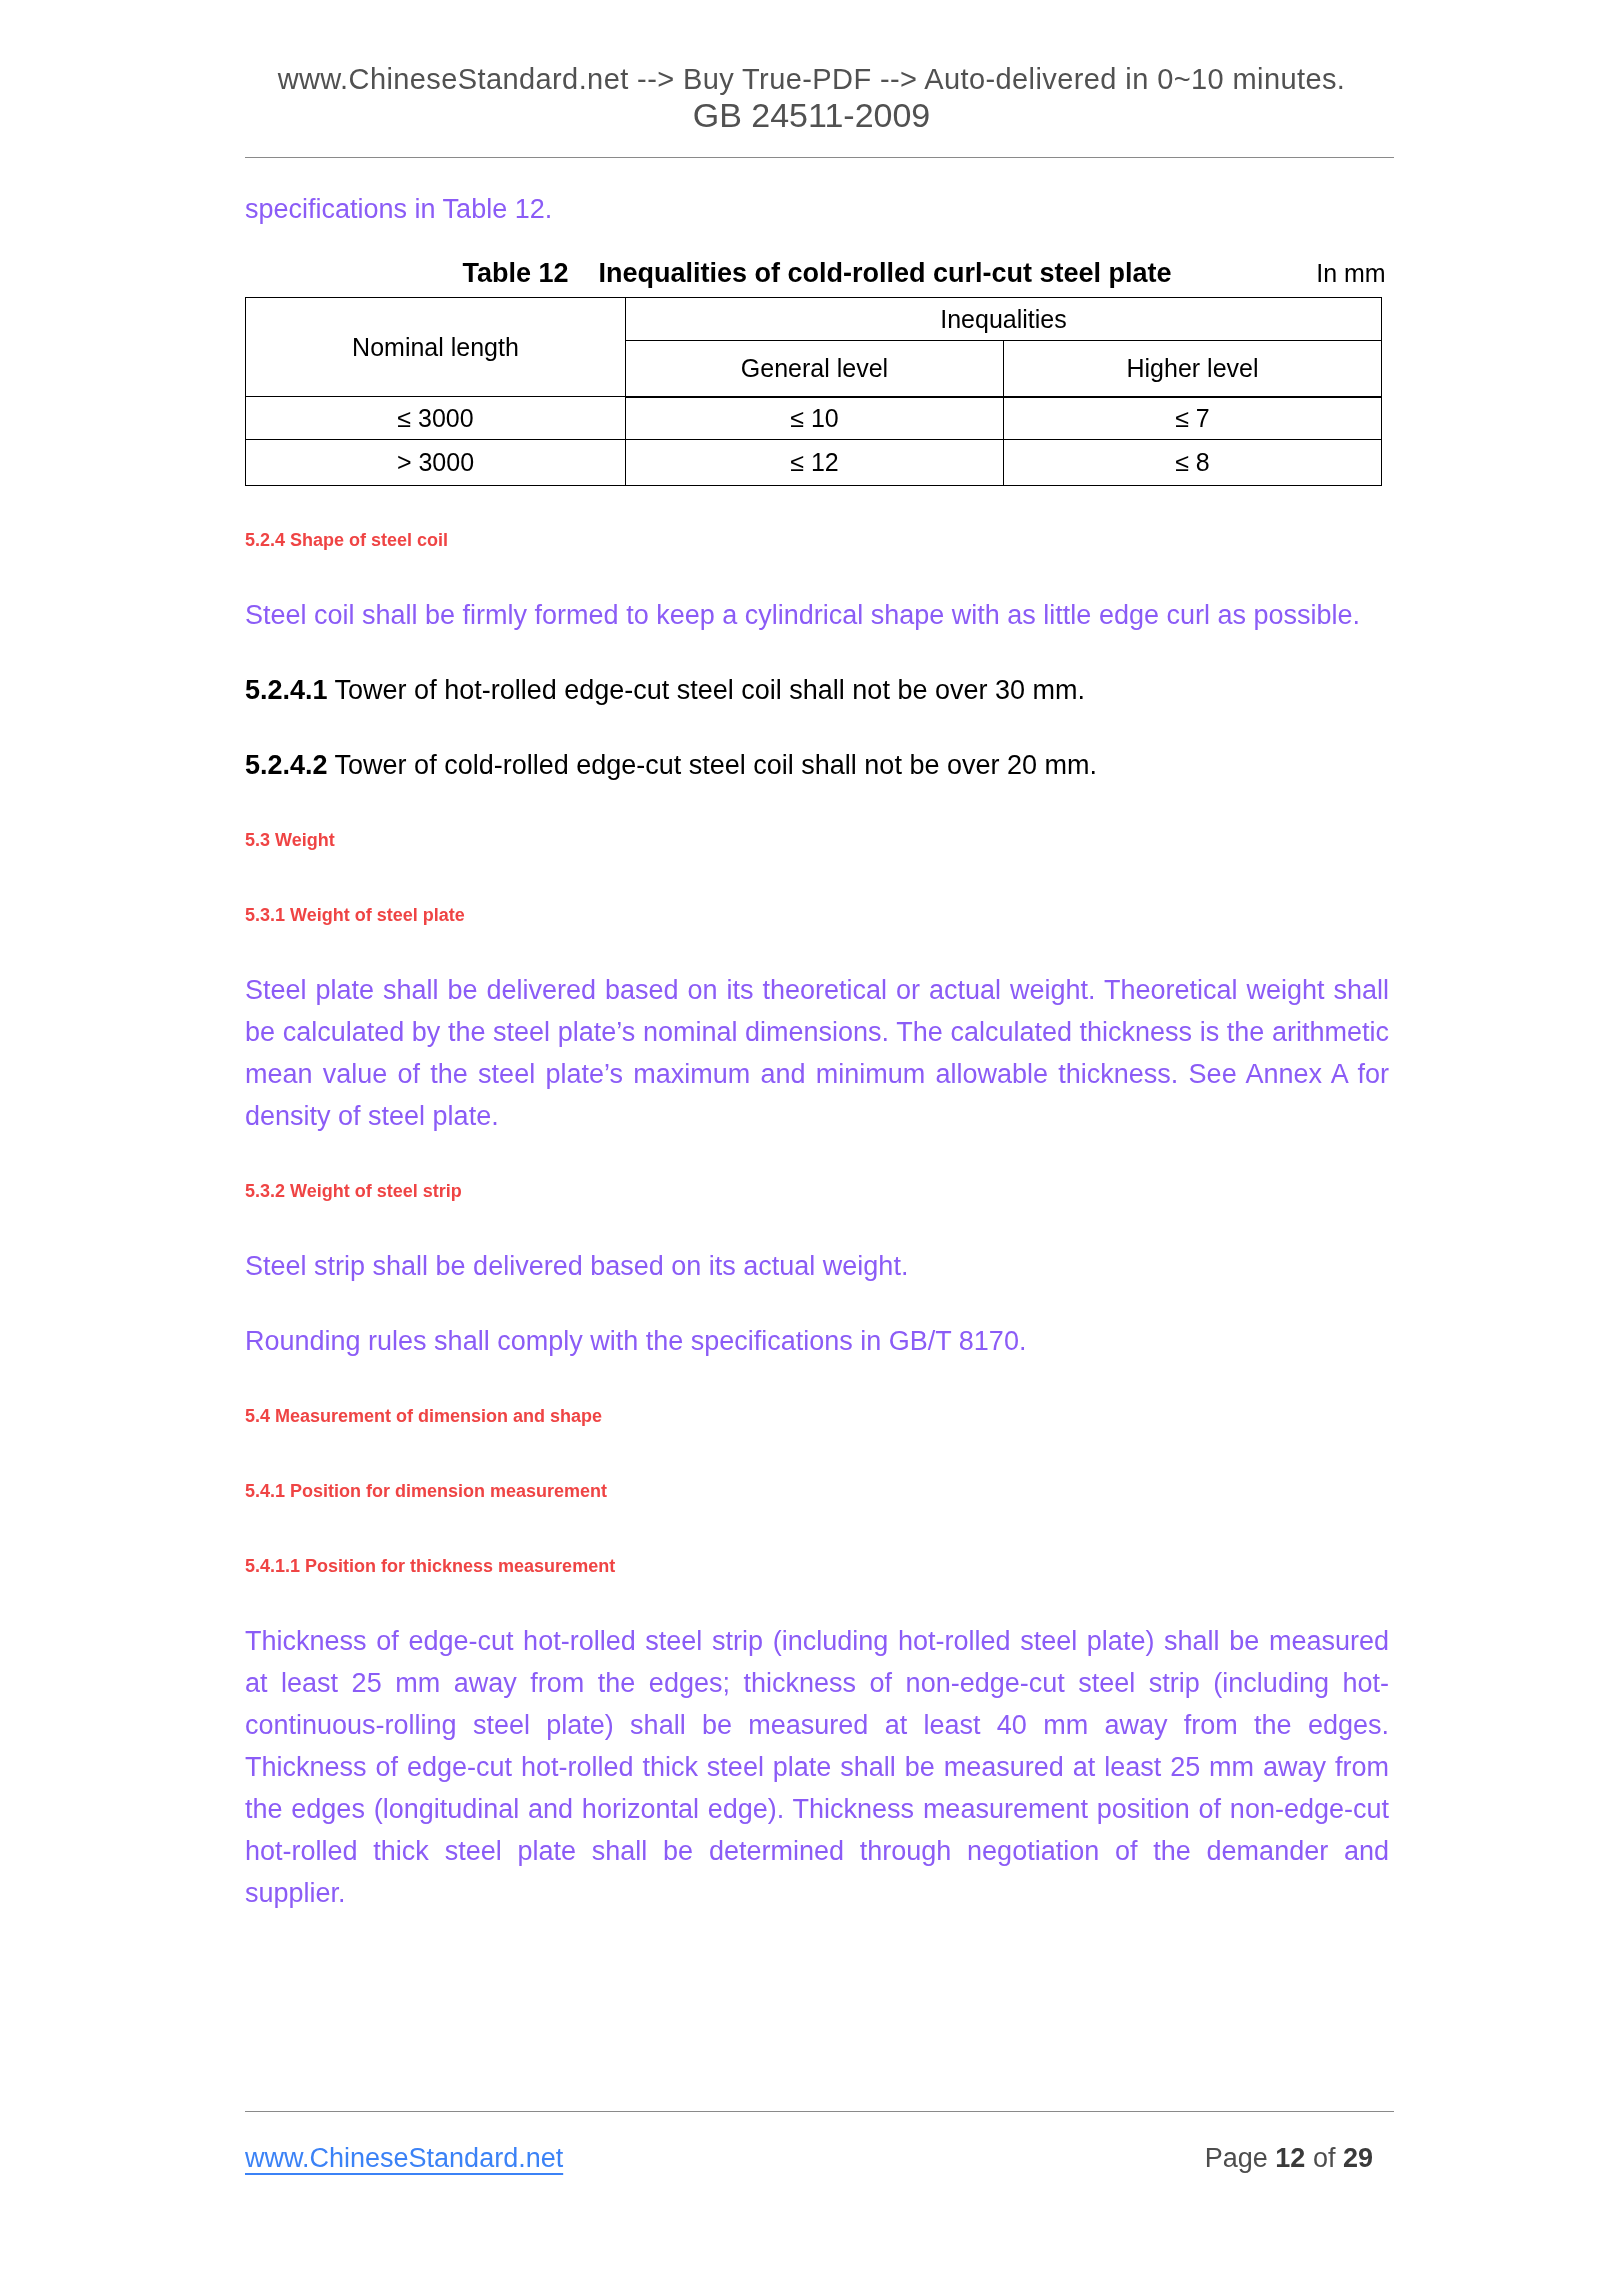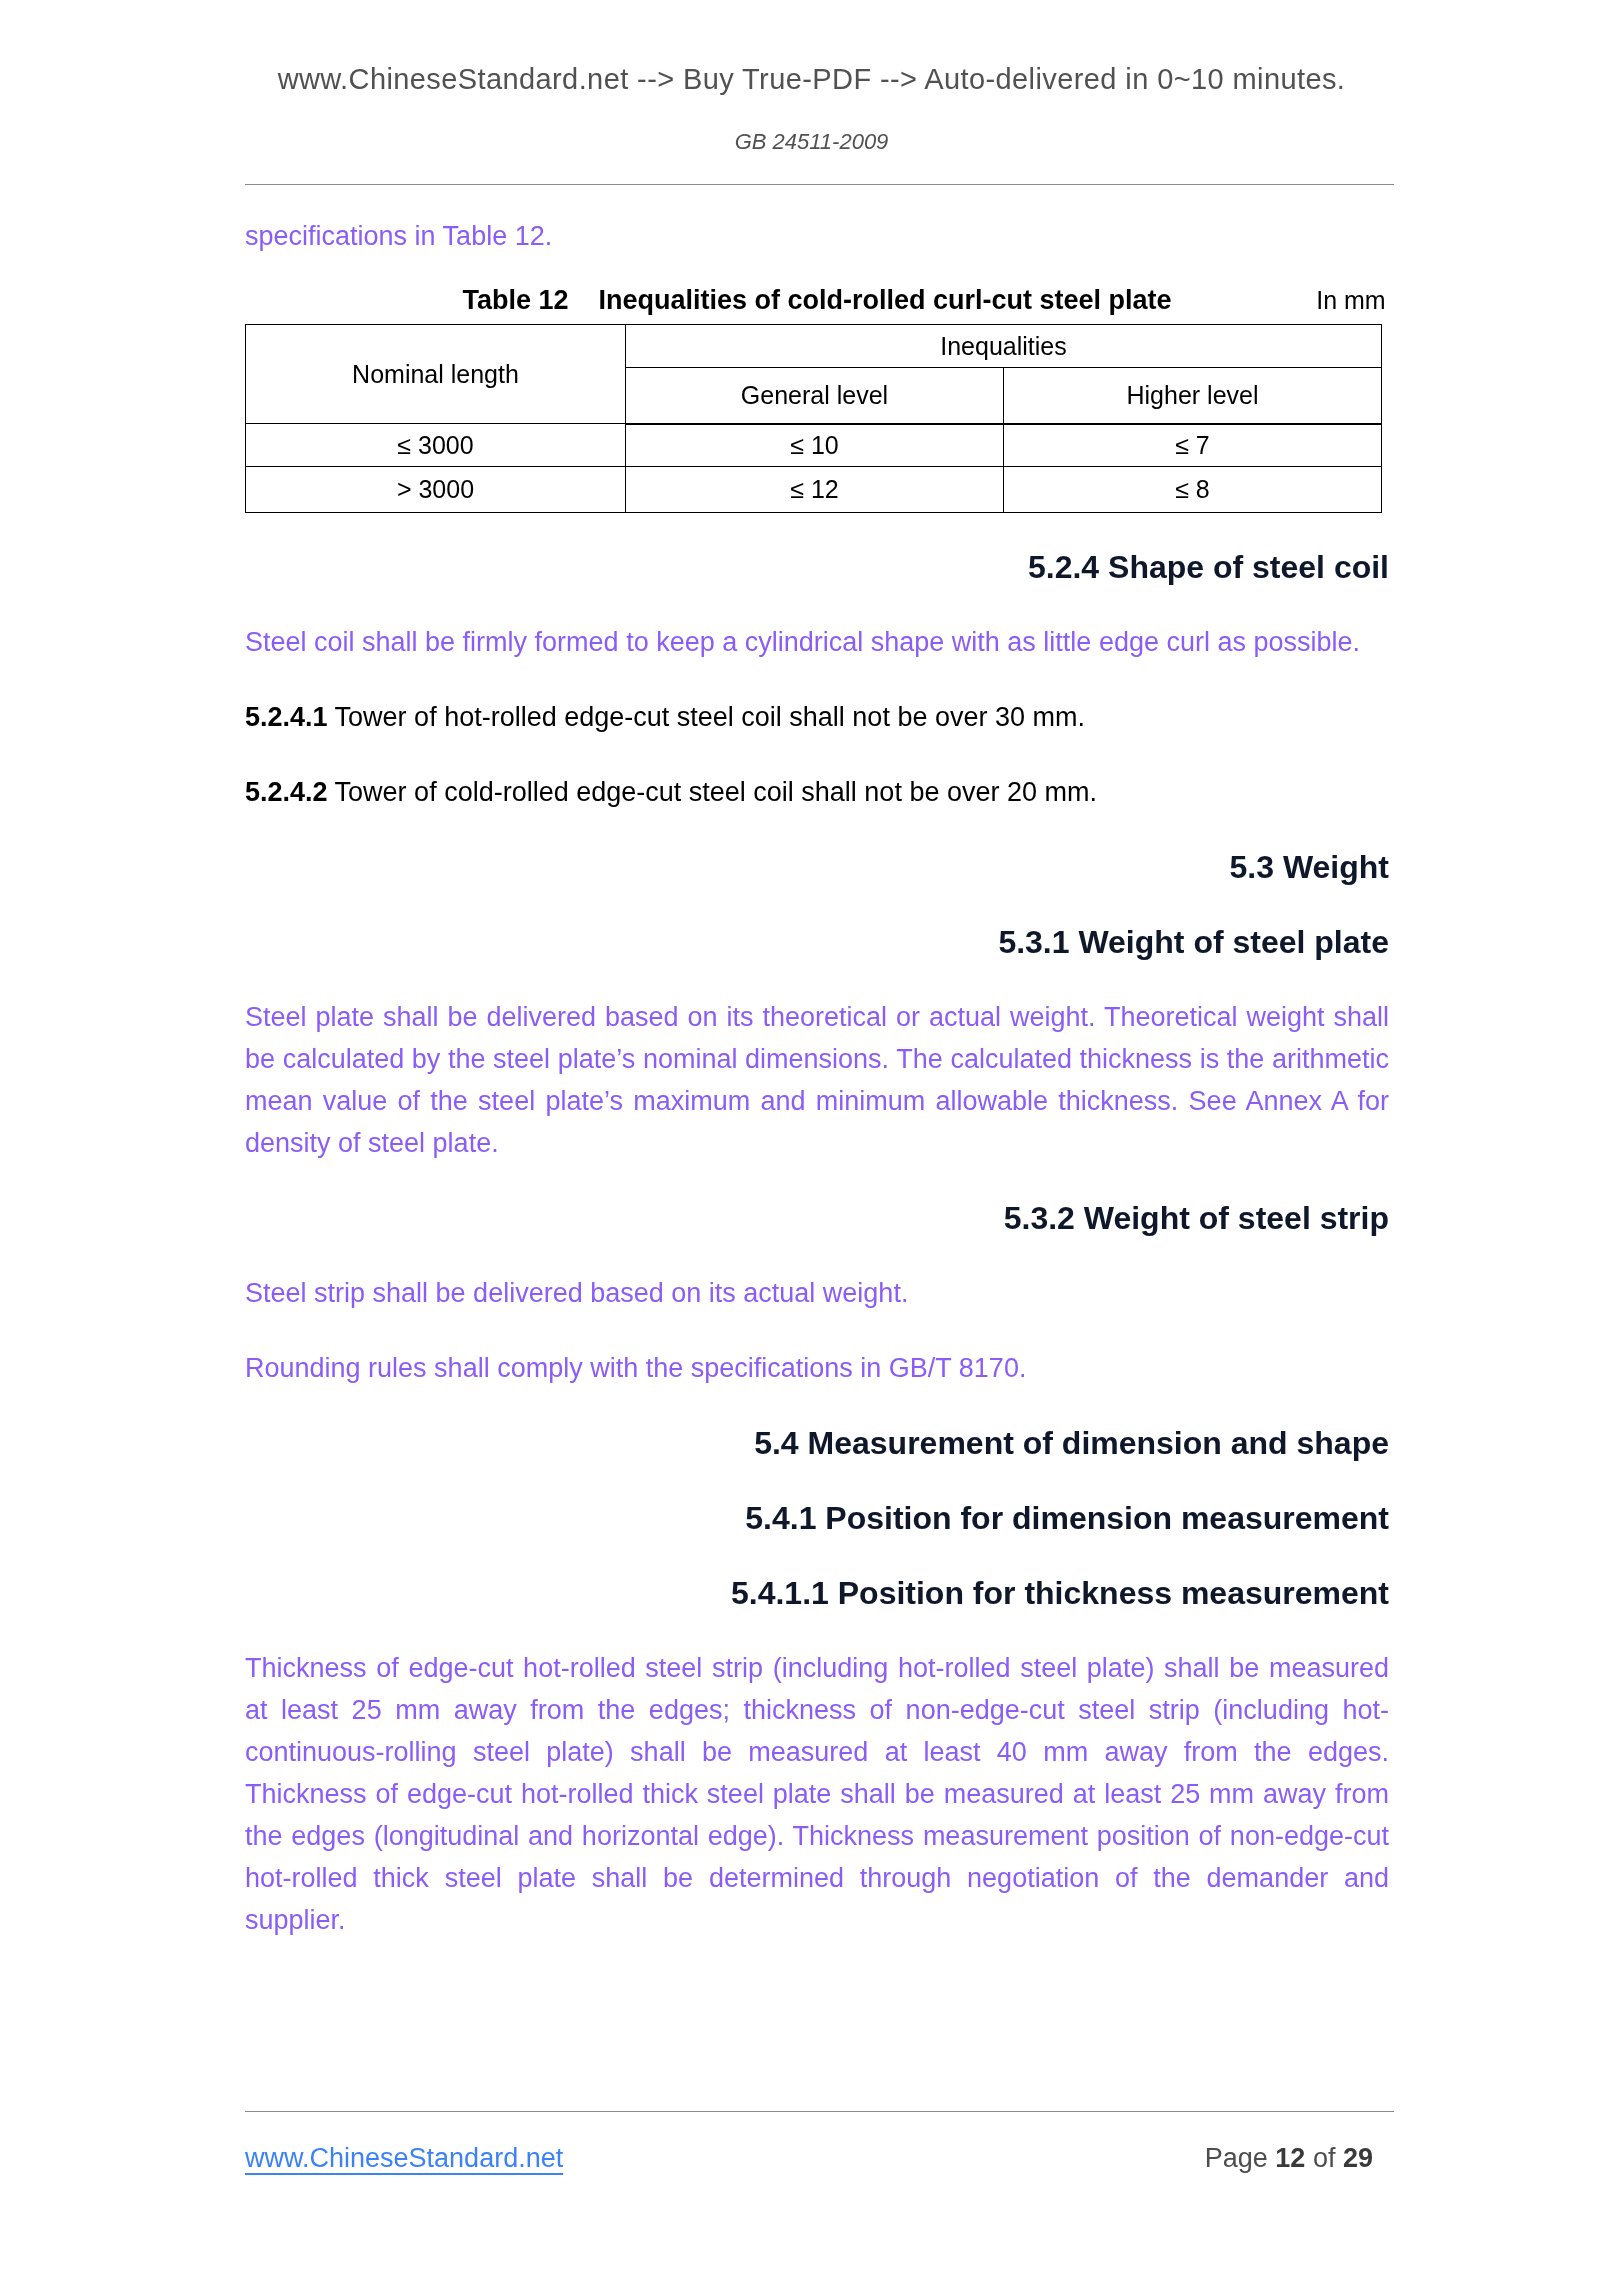--- a/index.html
+++ b/index.html
@@ -6,21 +6,21 @@
   html, body { background: #ffffff; }
   body {
     width: 1623px; height: 2295px;
     position: relative;
     font-family: "Liberation Sans", sans-serif;
     color: #000000;
     overflow: hidden;
   }
   .doc-header { padding-top: 62px; text-align: center; color: #515151; }
   .hl1 { font-size: 29px; line-height: 35px; letter-spacing: 0.4px; }
-  .hl2 { font-size: 22px; line-height: 30px; margin-top: 30px; font-style: italic; }
+  .hl2 { font-size: 34px; line-height: 30px; margin-top: 3px; }
   .top-rule {
     margin-left: 245px; margin-top: 27px;
     width: 1149px; height: 0;
     border: none; border-top: 1.7px solid #8a8a8a;
   }
   main { margin-left: 245px; width: 1144px; }
   .intro { margin-top: 30px; }
   p.body, .intro {
     font-size: 27px; line-height: 42px;
     text-align: justify; color: #8b5cf6;
@@ -44,21 +44,21 @@
     text-align: center; vertical-align: middle;
     font-size: 25px; color: #000;
   }
   tr.grp td { height: 43px; }
   td.c-group { border-bottom: 2.5px solid #000; }
   tr.sub td { height: 56px; border-bottom: 2.5px solid #000; }
   td.c-nominal { border-bottom: 2.5px solid #000; }
   tr.d1 td { height: 43px; }
   tr.d2 td { height: 46px; }
   .block { margin-top: 33px; }
-  .hd { font-size: 32px; line-height: 42px; font-weight: bold; color: #0f172a; text-align: right; }
+  .hd { font-size: 18px; line-height: 42px; font-weight: bold; color: #ef4444; }
   .np { font-size: 27px; line-height: 42px; text-align: justify; }
   .np .num { font-weight: bold; }
   .footer-rule {
     position: absolute; left: 245px; top: 2111px;
     width: 1149px; height: 0;
     border: none; border-top: 1.7px solid #8a8a8a;
   }
   .footer-site {
     position: absolute; left: 245px; top: 2140px;
     font-size: 27px; line-height: 37px; color: #3b82f6;

